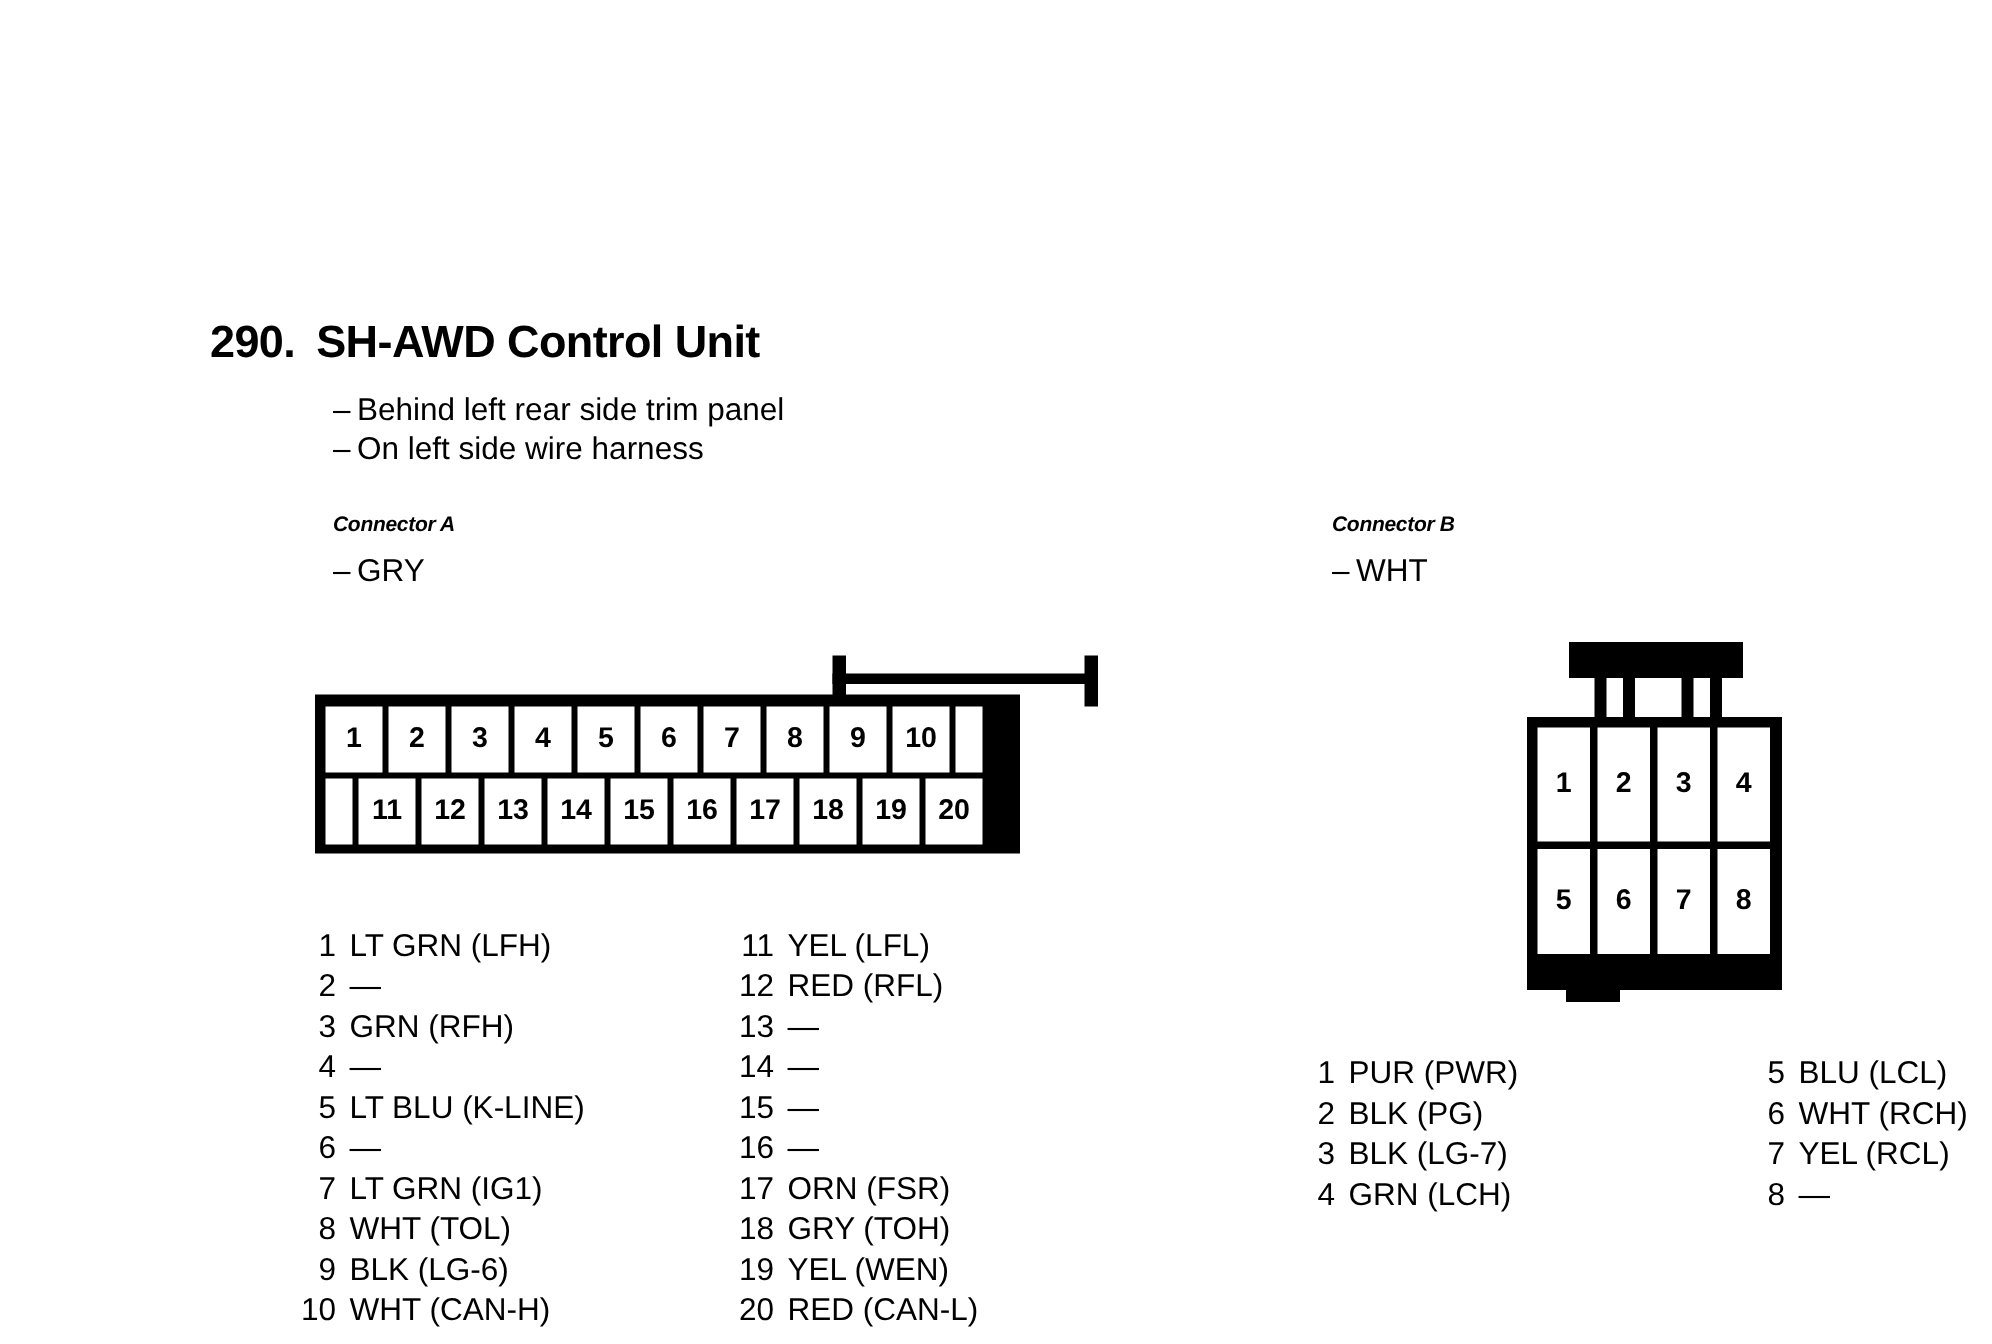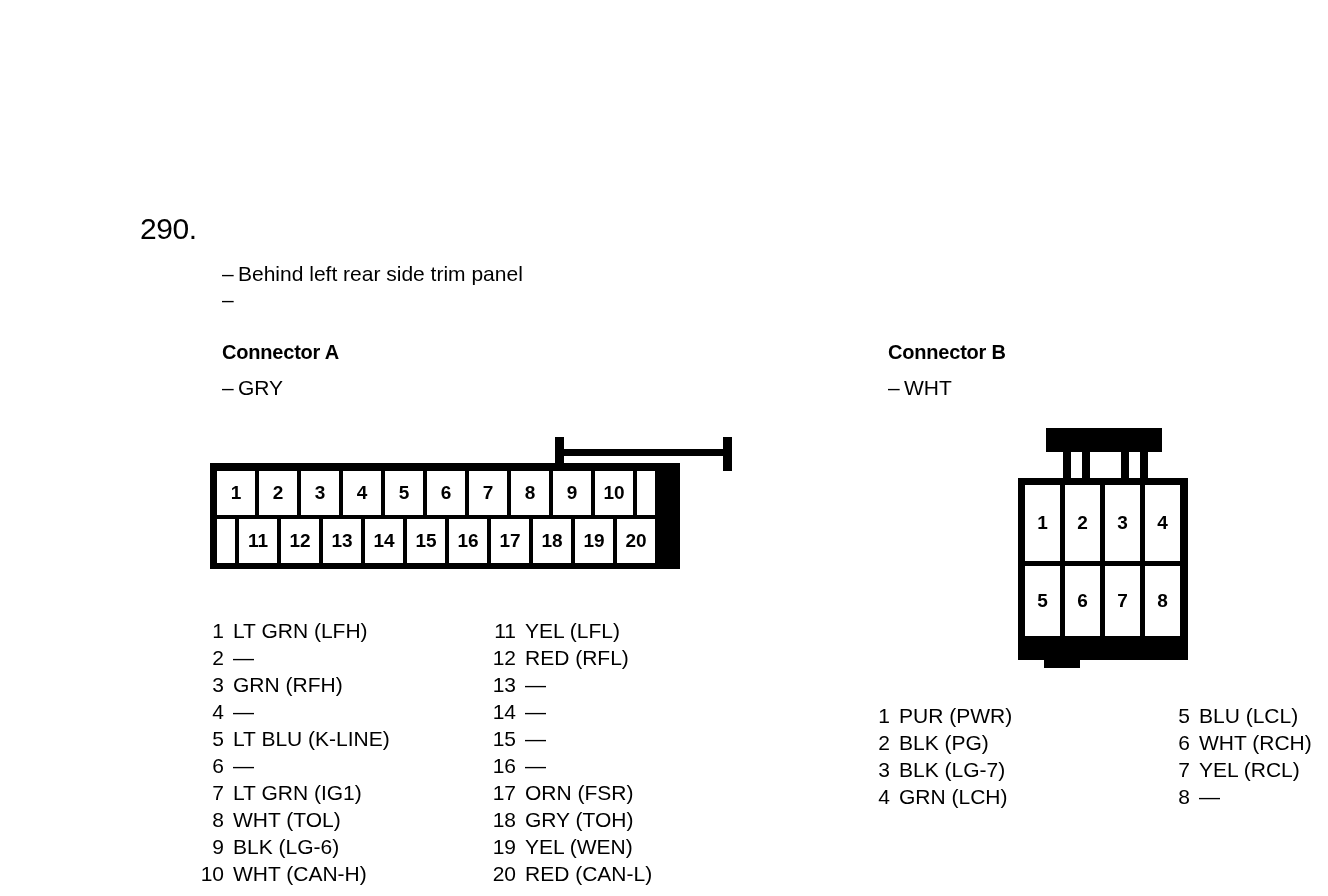--- a/index.html
+++ b/index.html
@@ -18,21 +18,21 @@
 
   
   #heading {
     position: absolute;
     left: 140px;
     top: 212px;
   }
   #heading .title-row {
     display: flex;
     align-items: baseline;
-    font-weight: normal;
+    font-weight: bold;
     font-size: 30px;
     letter-spacing: -0.4px;
     white-space: nowrap;
   }
   #heading .title-num { margin-right: 14px; }
   #subtitles {
     position: absolute;
     left: 222px;
     top: 261px;
     font-size: 21px;
@@ -48,22 +48,23 @@
     flex: 0 0 16px;
   }
 
   
   .conn-head {
     position: absolute;
     white-space: nowrap;
   }
   .conn-head .name {
     font-weight: bold;
-    font-size: 20px;
+    font-size: 14px;
     letter-spacing: -0.2px;
+    font-style: italic;
   }
   .conn-head .color-line {
     display: flex;
     align-items: baseline;
     font-size: 21px;
     margin-top: 12px;
   }
   .conn-head .color-line .dash {
     width: 16px;
     flex: 0 0 16px;
@@ -158,30 +159,32 @@
   #pins-a2 { left: 490px; top: 617px; }
   #pins-b1 { left: 864px; top: 702px; }
   #pins-b2 { left: 1164px; top: 702px; }
 </style>
 </head>
 <body>
 
 <div id="heading">
   <div class="title-row">
     <span class="title-num">290.</span>
+    <span class="title-text">SH-AWD Control Unit</span>
   </div>
 </div>
 
 <div id="subtitles">
   <div class="dash-line">
     <span class="dash">–</span>
     <span>Behind left rear side trim panel</span>
   </div>
   <div class="dash-line">
     <span class="dash">–</span>
+    <span>On left side wire harness</span>
   </div>
 </div>
 
 <div class="conn-head" id="conn-a-head">
   <div class="name">Connector A</div>
   <div class="color-line">
     <span class="dash">–</span>
     <span>GRY</span>
   </div>
 </div>

